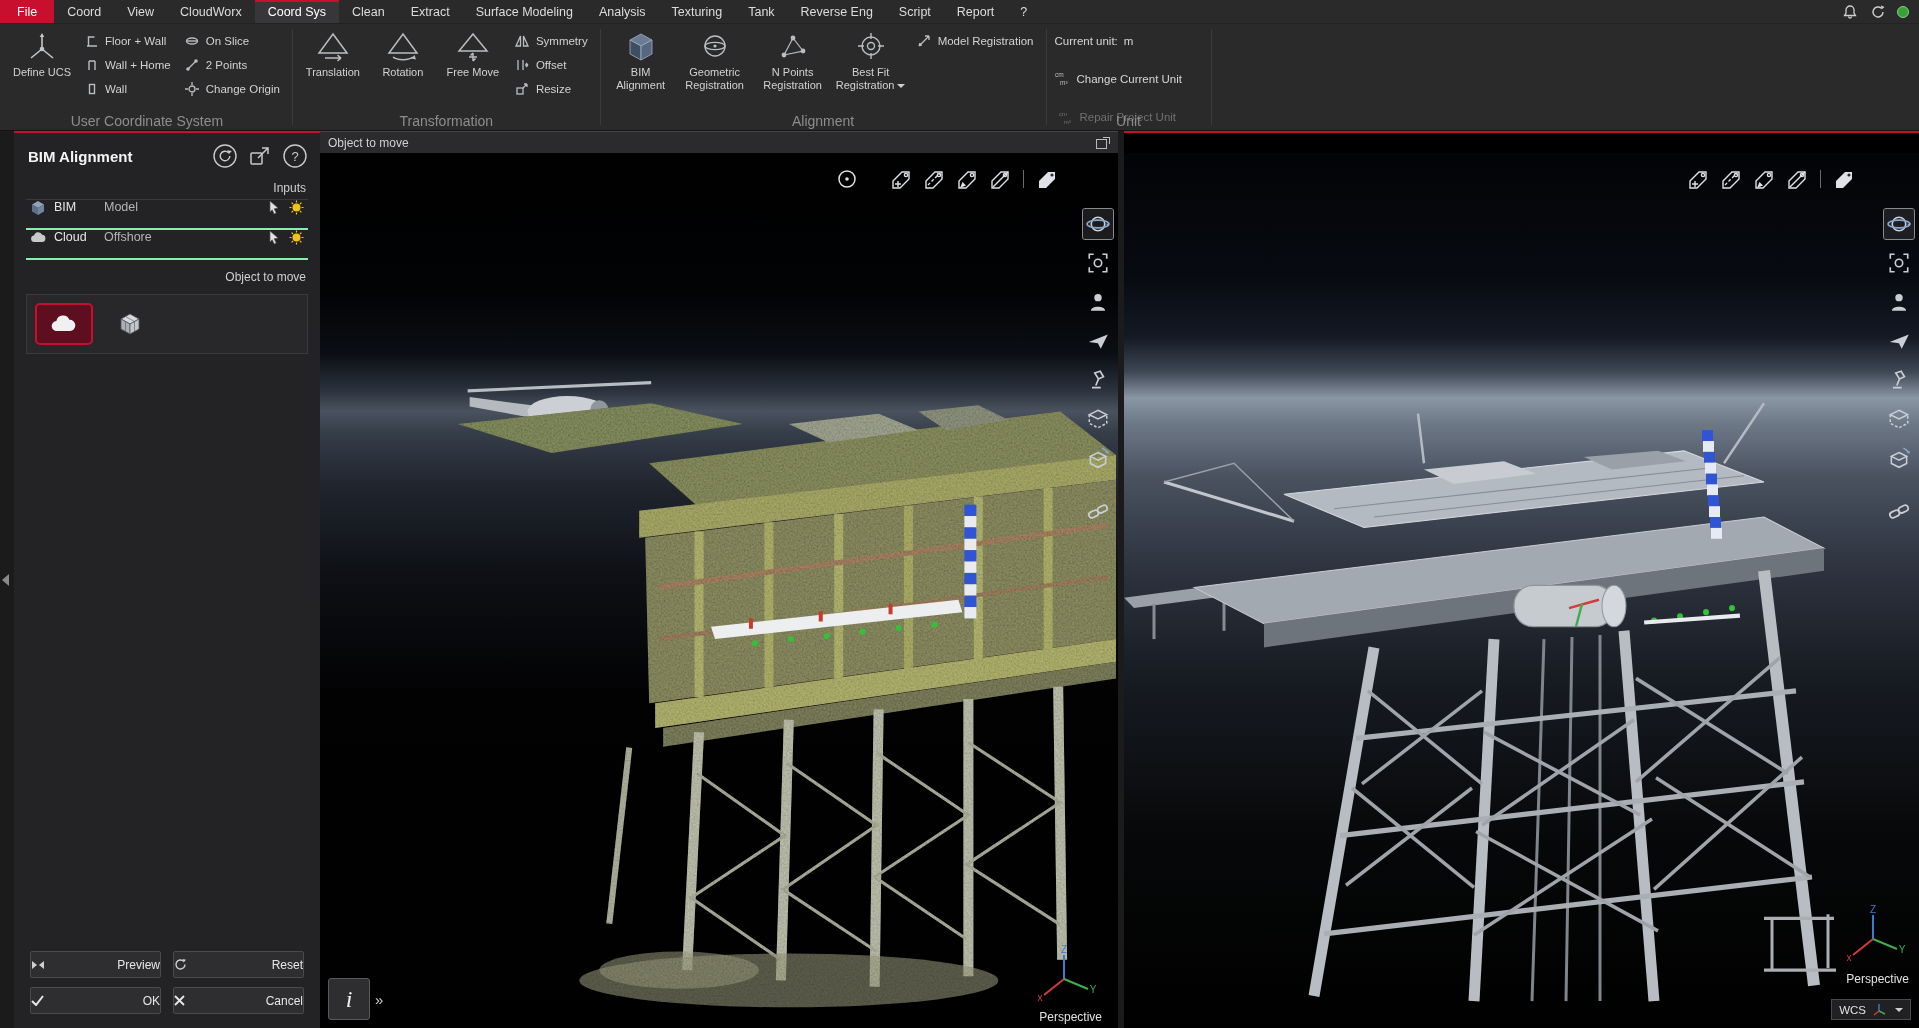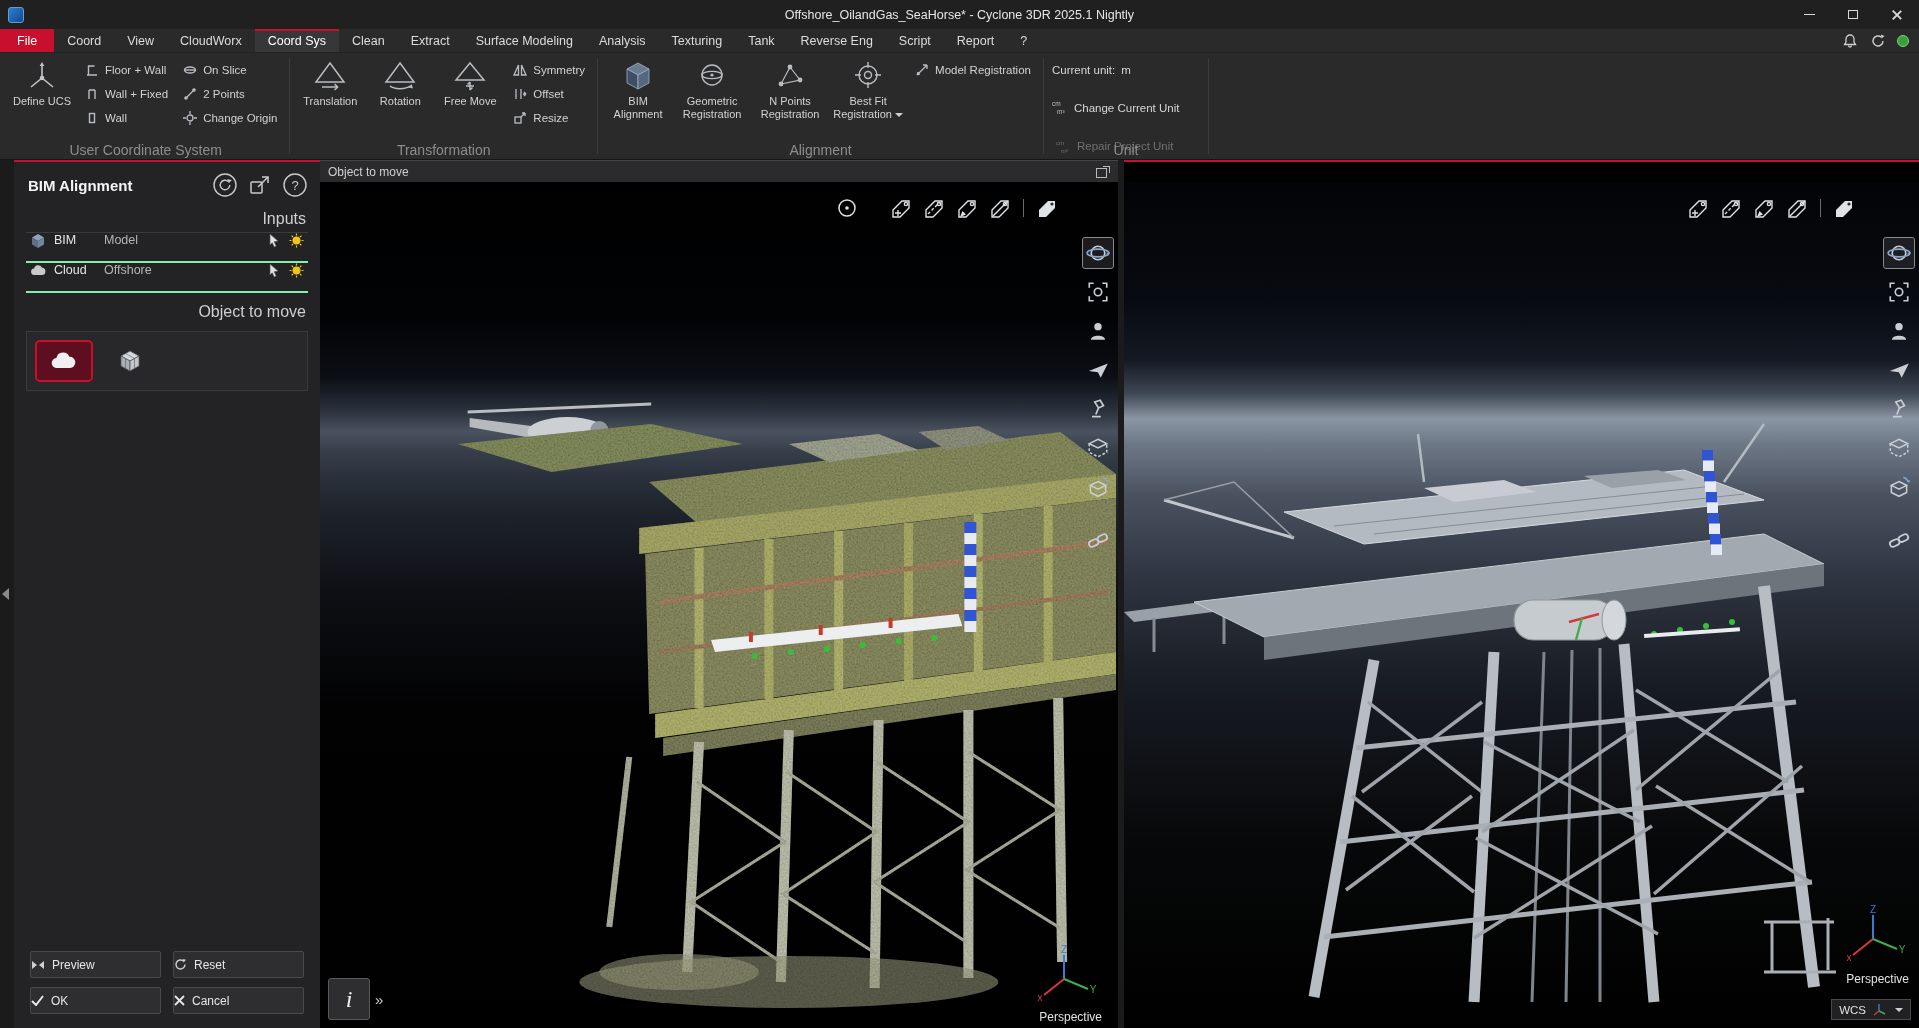--- a/index.html
+++ b/index.html
@@ -61,32 +61,32 @@
   .edge-strip{width:14px;background:#1b1b1c;position:relative;flex:none}
   .collapse-arrow{position:absolute;top:50%;left:2px;width:0;height:0;margin-top:-6px;
                   border-top:6px solid transparent;border-bottom:6px solid transparent;border-right:7px solid #8a8a8a}
 
   
   .sidepanel{width:306px;flex:none;background:#232325;border-top:2px solid var(--accent);
              display:flex;flex-direction:column}
   .phead{display:flex;align-items:center;gap:9px;padding:10px 12px 10px 14px}
   .ptitle{flex:1;font-size:15px;font-weight:bold;color:#f4f4f4}
   .pibtn{width:26px;height:26px;display:flex;align-items:center;justify-content:center}
-  .plabel-right{text-align:right;color:#cfcfcf;font-size:16px;padding:2px 14px 4px}
+  .plabel-right{text-align:right;color:#cfcfcf;font-size:12px;padding:2px 14px 4px}
   .inputrows{margin:0 12px;border-top:1px solid #3a3a3c}
   .irow{display:flex;align-items:flex-start;gap:8px;height:30px;border-bottom:2px solid #86efac;padding:0 4px}
   .irow .ilabel{width:42px;color:#e6e6e6;font-size:12.5px}
   .irow .ivalue{flex:1;color:#b5b5b5;font-size:12.5px}
   .otm-box{margin:6px 12px 0;border:1px solid #3a3a3c;background:#28282a;padding:10px;display:flex;gap:12px}
   .otm-btn{width:54px;height:38px;display:flex;align-items:center;justify-content:center;border-radius:3px}
   .otm-btn.selected{background:var(--sel);outline:2px solid var(--accent)}
   .pspacer{flex:1}
   .pbtn-grid{display:grid;grid-template-columns:1fr 1fr;gap:9px 12px;margin:10px 16px 14px}
   .pbtn{height:27px;background:#2e2e30;border:1px solid #4a4a4c;color:#e6e6e6;font-size:12px;
-        display:flex;align-items:center;justify-content:flex-start;gap:7px;border-radius:2px}
+        display:flex;align-items:center;justify-content:space-between;gap:7px;border-radius:2px}
 
   
   .vp{position:relative;background:#000;overflow:hidden}
   .vp.center{width:798px;flex:none}
   .vp.right{width:795px;flex:none;border-top:2px solid var(--accent)}
   .vsplit{width:6px;background:#1b1b1c;flex:none}
   .vp-head{height:22px;background:#2b2b2d;display:flex;align-items:center;padding:0 8px;
            color:#cfcfcf;font-size:12px;gap:6px}
   .vp.center .vp-head{border-top:1px solid #454547}
   .vp-head .spacer{flex:1}
@@ -129,35 +129,20 @@
   .popout{width:14px;height:12px;position:relative}
   .popout::before{content:"";position:absolute;left:0;bottom:0;width:9px;height:8px;border:1.3px solid #b9b9b9}
   .popout::after{content:"";position:absolute;right:0;top:0;width:6px;height:6px;
                  border-top:1.3px solid #b9b9b9;border-right:1.3px solid #b9b9b9}
 </style>
 </head>
 <body>
 
 <div class="app">
 
-  <div class="titlebar">
-    <div class="app-logo"></div>
-    <div class="title-text">Offshore_OilandGas_SeaHorse* - Cyclone 3DR 2025.1 Nightly</div>
-    <div class="win-btns">
-      <div class="win-btn">
-          <span class="glyph-min"></span>
-        </div>
-      <div class="win-btn">
-          <span class="glyph-max"></span>
-        </div>
-      <div class="win-btn">
-          <span class="glyph-close"></span>
-        </div>
-    </div>
-  </div>
 
   <div class="tabbar">
     <div class="tab file">File</div>
     <div class="tab">Coord</div>
     <div class="tab">View</div>
     <div class="tab">CloudWorx</div>
     <div class="tab active">Coord Sys</div>
     <div class="tab">Clean</div>
     <div class="tab">Extract</div>
     <div class="tab">Surface Modeling</div>
@@ -209,21 +194,21 @@
               </svg>
             </span>
           <span>Floor + Wall</span>
         </div>
         <div class="rsmall">
           <span class="sicon">
               <svg width="14" height="14" viewBox="0 0 14 14" fill="none" stroke="#b9bdc2" stroke-width="1.4">
                 <path d="M4 12V3m6 9V3M4 3h6"></path>
               </svg>
             </span>
-          <span>Wall + Fixed</span>
+          <span>Wall + Home</span>
         </div>
         <div class="rsmall">
           <span class="sicon">
               <svg width="14" height="14" viewBox="0 0 14 14" fill="none" stroke="#b9bdc2" stroke-width="1.4">
                 <rect x="4.5" y="2.5" width="5" height="9"></rect>
               </svg>
             </span>
           <span>Wall</span>
         </div>
       </div>

